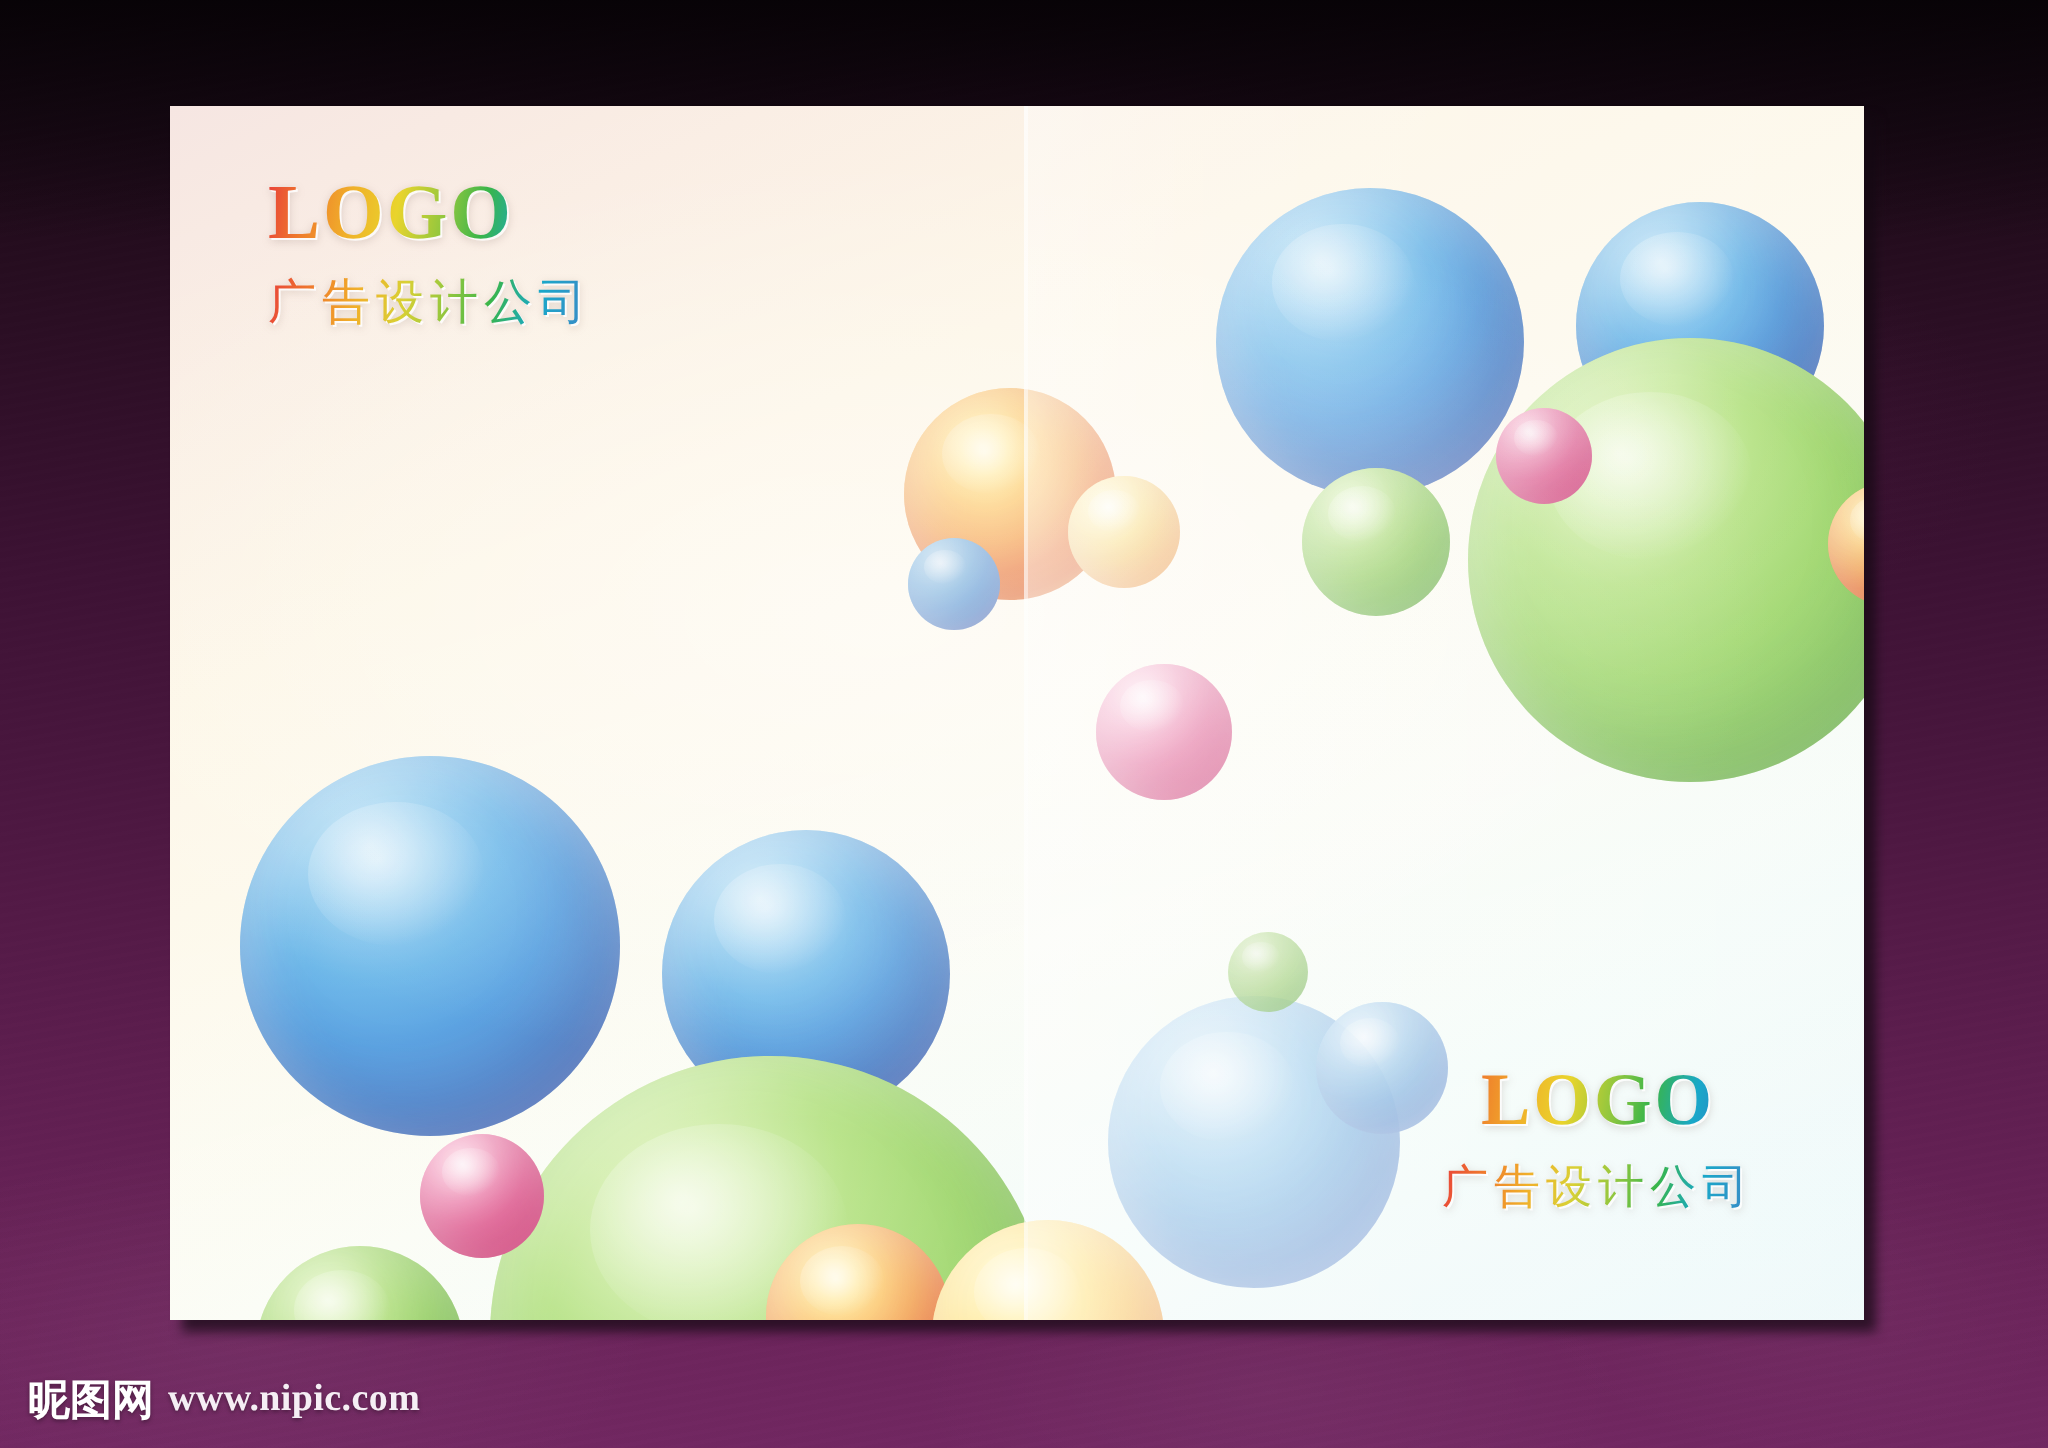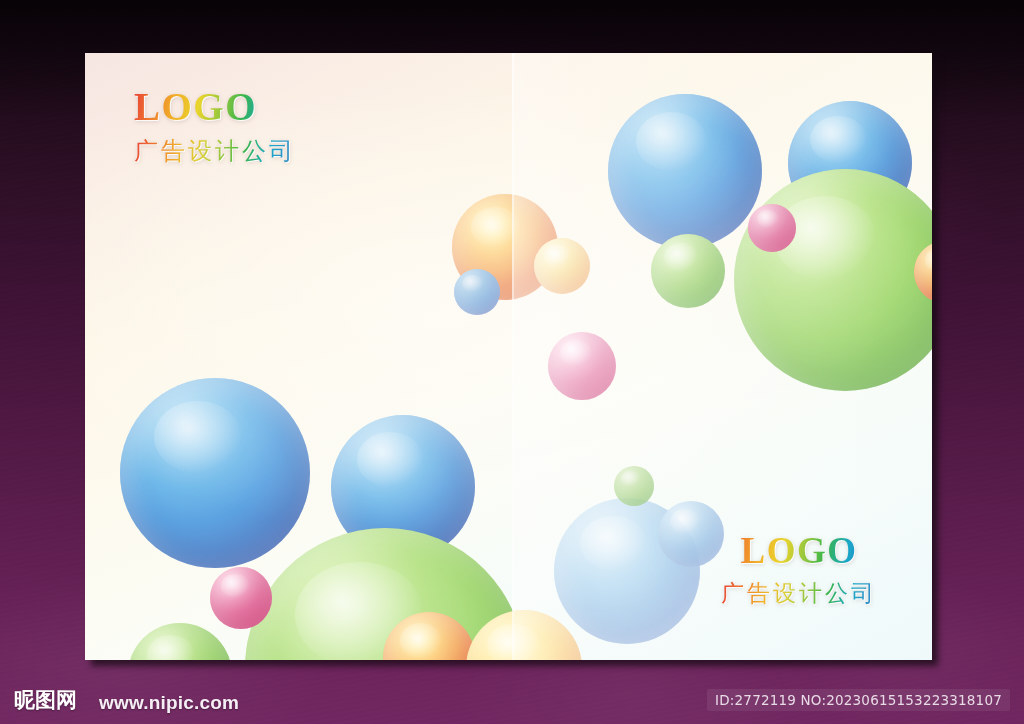--- a/index.html
+++ b/index.html
@@ -212,31 +212,31 @@
   #footer {
     position: absolute;
     left: 0; bottom: 0;
     width: 1024px; height: 48px;
     display: flex;
     align-items: center;
     justify-content: space-between;
     padding: 0 14px 0 14px;
     z-index: 40;
   }
-  #wm-left { display: flex; align-items: flex-end; gap: 22px; }
+  #wm-left { display: flex; align-items: center; gap: 7px; }
   #wm-cn {
     font-family: "DejaVu Sans", "Liberation Sans", sans-serif;
     font-weight: 700;
     font-size: 21px;
     color: #ffffff;
     letter-spacing: 0px;
     text-shadow: 0 1px 2px rgba(0,0,0,.35);
   }
   #wm-url {
-    font-family: Liberation Sans, sans-serif;
+    font-family: Liberation Serif, serif;
     font-weight: 700;
     font-size: 19px;
     color: #f5eef4;
     letter-spacing: .2px;
     text-shadow: 0 1px 2px rgba(0,0,0,.35);
   }
   #wm-id {
     font-family: "DejaVu Sans", "Liberation Sans", sans-serif;
     font-size: 13.5px;
     color: #e8dbe6;
@@ -299,16 +299,15 @@
       </div>
 
     </div>
   </div>
 
   <div id="footer">
     <div id="wm-left">
       <span id="wm-cn">昵图网</span>
       <span id="wm-url">www.nipic.com</span>
     </div>
-    <div id="wm-id">ID:2772119 NO:20230615153223318107</div>
   </div>
 
 </div>
 
 </body></html>

